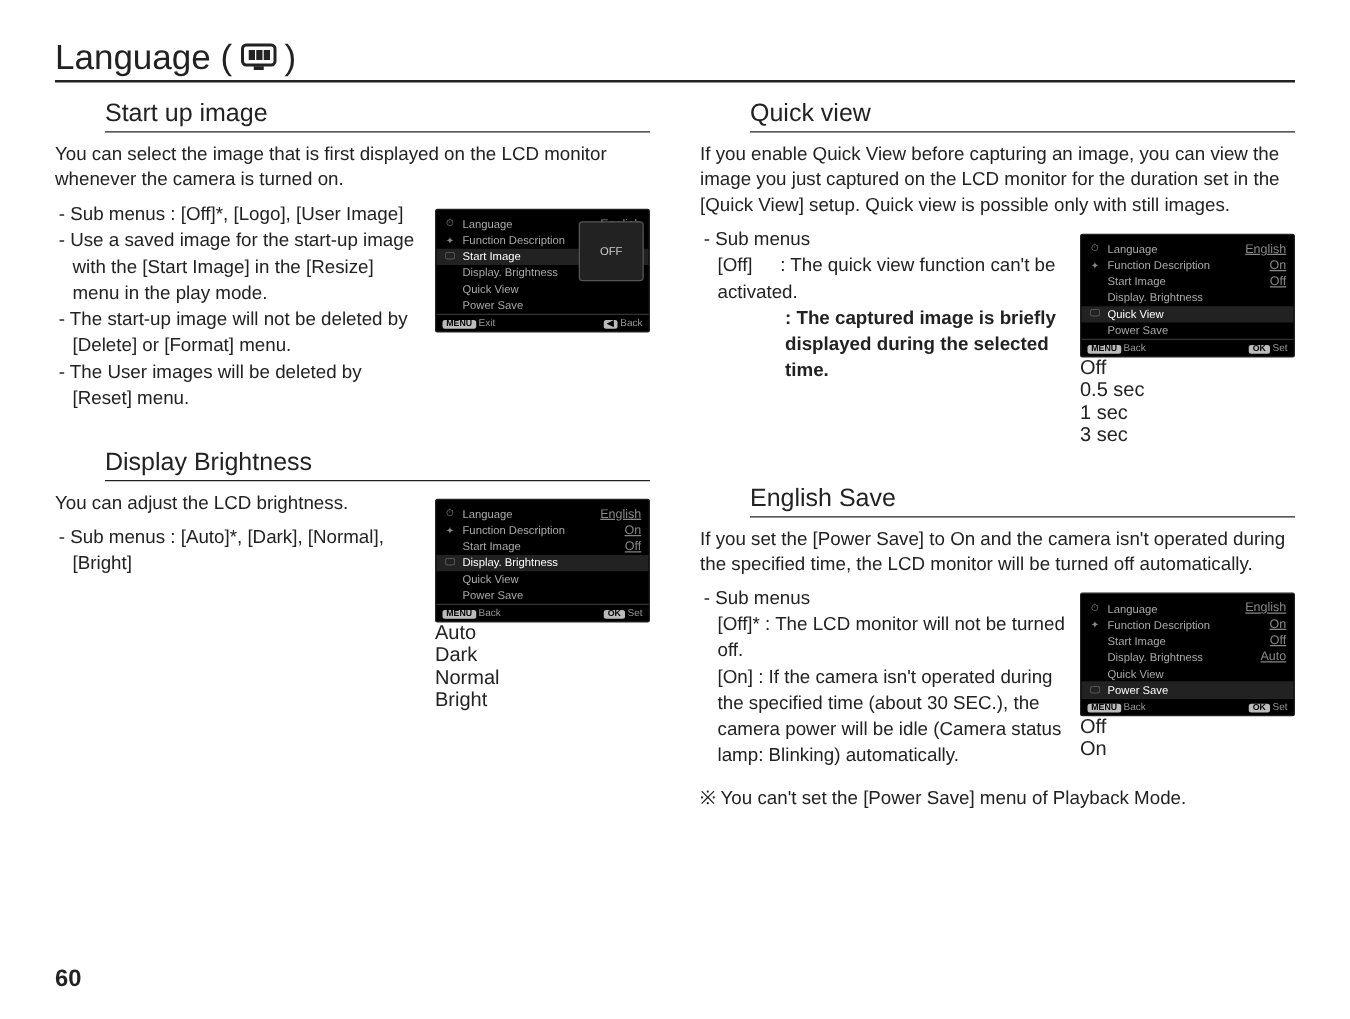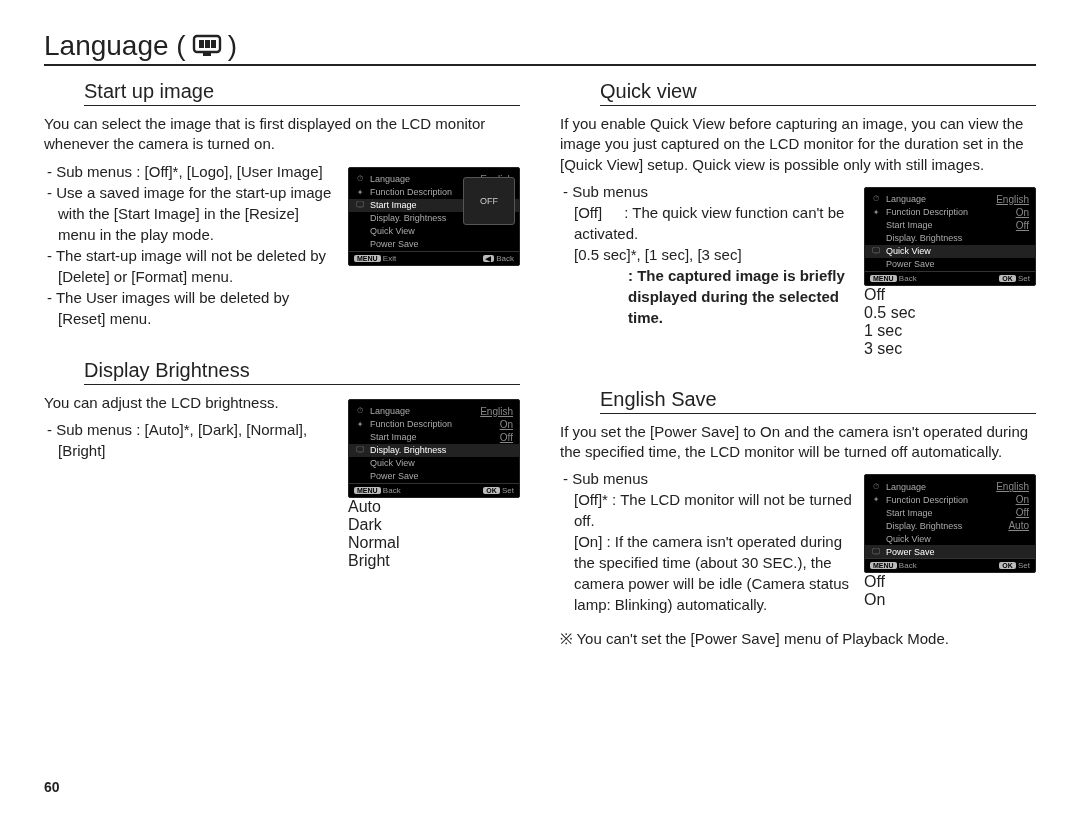--- a/index.html
+++ b/index.html
@@ -58,21 +58,21 @@
   .cam .row-m { display:flex; align-items:center; height:13px; padding:0 6px; gap:5px;}
   .cam .row-m .ic { width:10px; text-align:center; font-size:8px; color:#888;}
   .cam .row-m .lab { flex:1; color:#aaa; }
   .cam .row-m .val { color:#888; font-size:10px;text-decoration:underline;}
   .cam .row-m.sel .lab { color:#fff; }
   .cam .row-m.sel { background:#222; }
   .cam .foot { display:flex; justify-content:space-between; align-items:center;
                border-top:1px solid #333; padding:2px 5px; font-size:8px; color:#999;}
   .cam .badge { background:#bbb; color:#000; border-radius:2px; padding:0 3px; font-size:7px; font-weight:bold;}
   .cam-wrap { position:relative; width:172px; }
-  .pagenum { position:absolute; left:44px; bottom:20px; font-size:14px; font-weight:bold;}
+  .pagenum { position:absolute; left:44px; bottom:20px; font-size:19px; font-weight:bold;}
 </style>
 </head>
 <body>
 
 <div class="main-head">
   <span>Language (</span>
   <span class="display-icon">
     <svg width="30" height="24" viewBox="0 0 30 24">
       <rect x="2" y="2" width="26" height="16" rx="3" fill="none" stroke="#222" stroke-width="2.4"></rect>
       <rect x="7" y="6" width="5" height="8" fill="#222"></rect>
@@ -198,21 +198,20 @@
     <div class="block">
       <div class="sub-head">Quick view</div>
       <p>If you enable Quick View before capturing an image, you can view the image you just captured on the LCD monitor for the duration set in the [Quick View] setup. Quick view is possible only with still images.</p>
       <div class="row">
         <div class="textcol">
           <div class="indent">- Sub menus</div>
           <div style="font-size:15px; line-height:1.4; padding-left:14px;">
             <span style="display:inline-block; width:46px;">[Off]</span>
             <span>: The quick view function can't be activated.</span>
           </div>
-          <div style="font-size:15px; line-height:1.4; padding-left:14px;">[0.5 sec]*, [1 sec], [3 sec]</div>
           <div style="font-size:15px; line-height:1.4; padding-left:68px;font-weight:bold;">: The captured image is briefly displayed during the selected time.</div>
         </div>
         <div class="cam-wrap">
           <div class="cam">
             <div class="menu">
               <div class="row-m">
                   <span class="ic">⏱</span>
                   <span class="lab">Language</span>
                   <span class="val">English</span>
                 </div>

